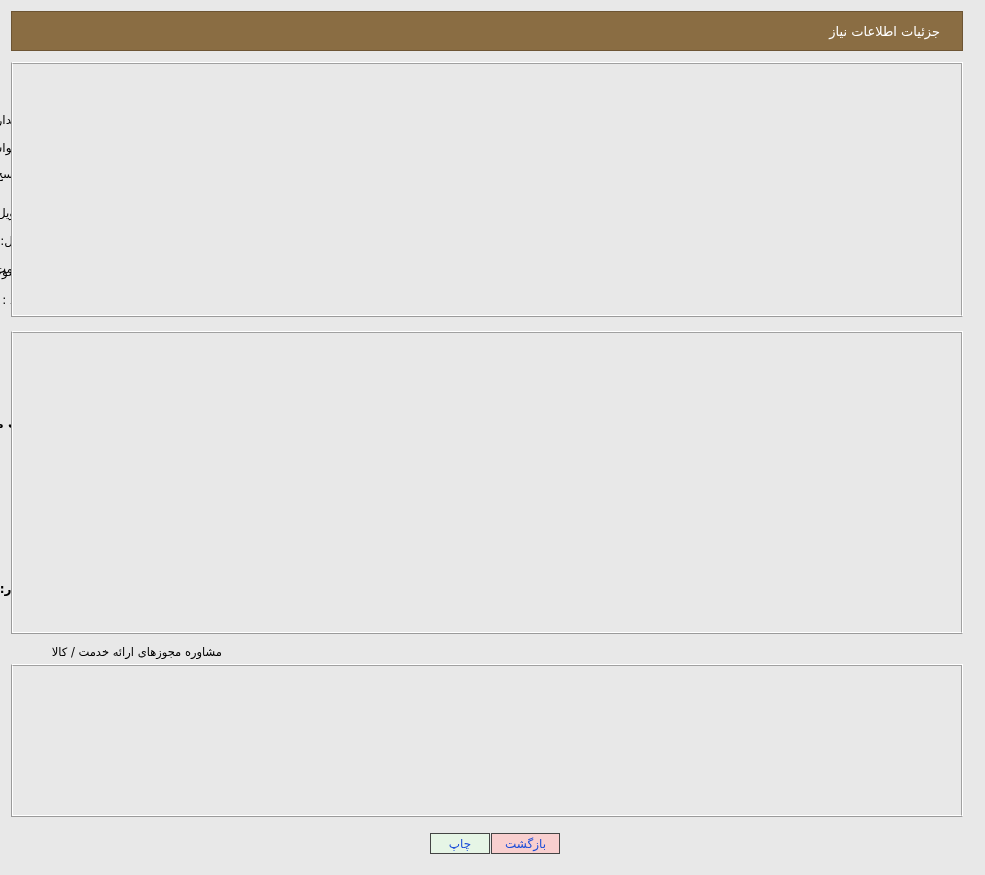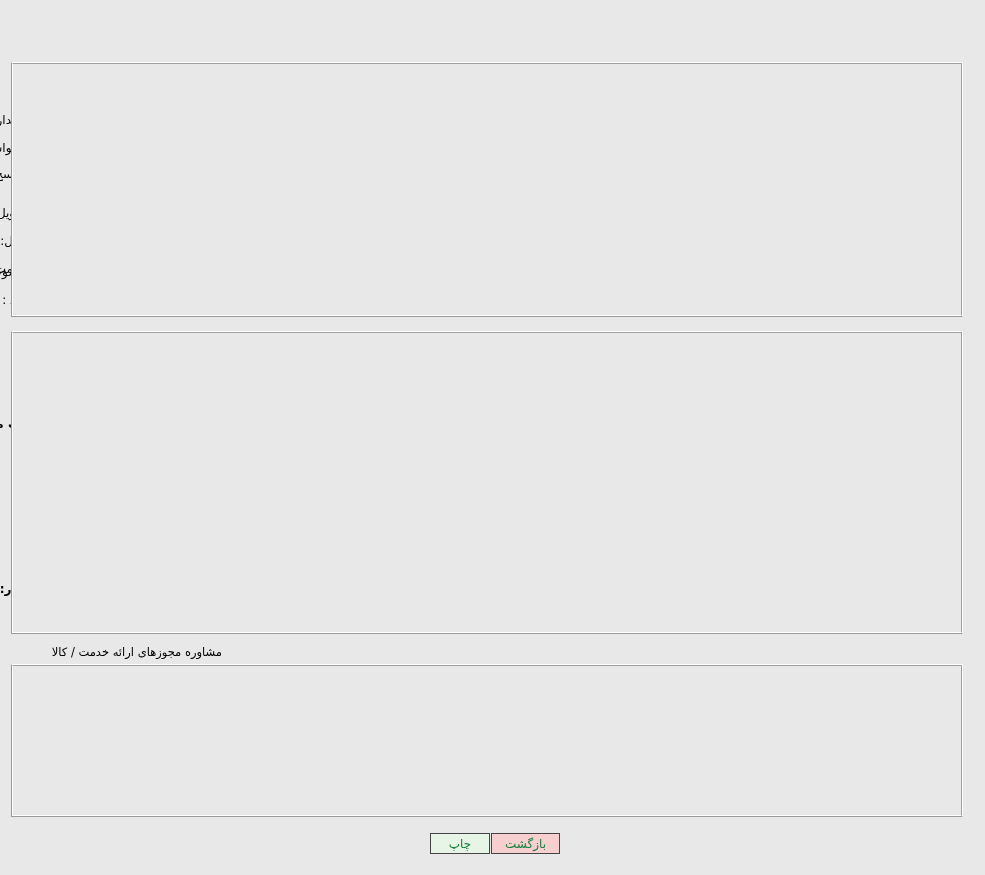--- a/index.html
+++ b/index.html
@@ -228,40 +228,43 @@
 
   
   .btn {
     position: absolute;
     border: 1px solid #444;
     font-size: 12px;
     display: flex;
     align-items: center;
     justify-content: center;
     cursor: pointer;
-    color: #15803d;
+    color: #1d4ed8;
   }
   .btn.print { background: #e6f5e6; }
   .btn.back  { background: #f8cfcf; }
 </style>
 </head>
 <body>
 
 <div class="page">
 
   <div class="watermark">
     <span class="wm-shield">
       <svg viewBox="0 0 100 100" width="86" height="86">
         <path d="M50 4 L94 20 L94 52 C94 78 72 92 50 97 C28 92 6 78 6 52 L6 20 Z" fill="none" stroke="rgba(205,150,150,0.30)" stroke-width="9"></path>
         <path d="M50 26 L74 35 L74 55 C74 70 62 79 50 83 C38 79 26 70 26 55 L26 35 Z" fill="rgba(205,150,150,0.18)"></path>
       </svg>
     </span>
     <span>AriaTender.net</span>
   </div>
 
+  <div class="header-bar">
+    <span>جزئیات اطلاعات نیاز</span>
+  </div>
 
   <div class="panel" style="top:62px; right:22px; width:952px; height:255px;">
     <div class="panel-inner"></div>
   </div>
 
   <div class="lbl" style="top:85px; right:898px;">شماره نیاز:</div>
   <div class="fld center" style="top:82px; right:613px; width:273px; height:22px;">1103001205000003</div>
 
   <div class="lbl" style="top:85px; right:330px;">تاریخ و ساعت اعلان عمومی:</div>
   <div class="fld center" style="top:82px; right:107px; width:208px; height:22px;">1403/01/11 - 10:50</div>

